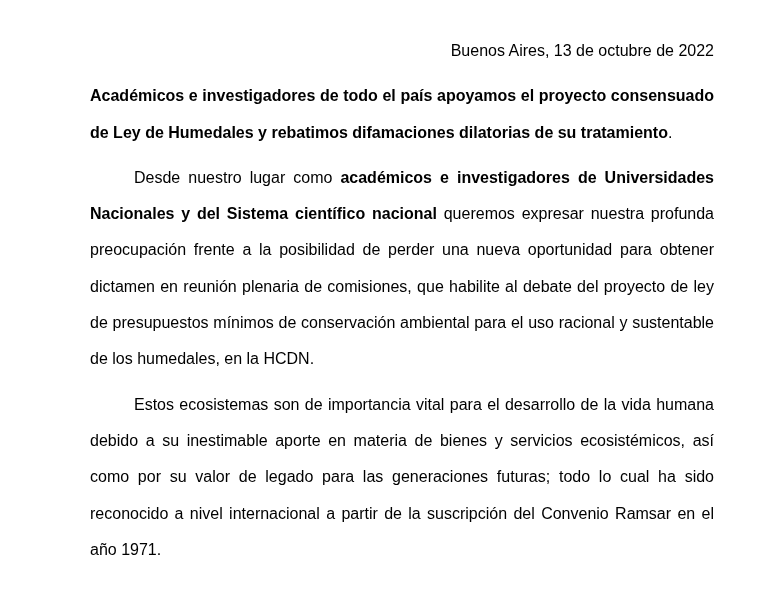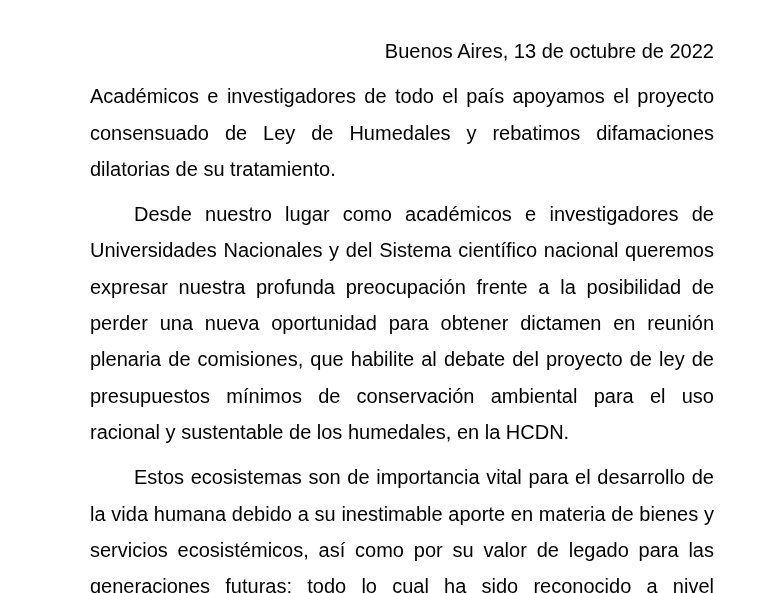--- a/index.html
+++ b/index.html
@@ -8,40 +8,40 @@
     background: #ffffff;
   }
   .page {
     position: relative;
     width: 765px;
     height: 593px;
     box-sizing: border-box;
     background: #ffffff;
     color: #000000;
     font-family: "Liberation Sans", sans-serif;
-    font-size: 20px;
+    font-size: 16px;
     line-height: 36.3px;
     padding: 33px 51px 0 90px;
     overflow: hidden;
   }
   .page p {
     margin: 0 0 9px 0;
   }
   .date-line {
     text-align: right;
   }
   .doc-heading {
     text-align: justify;
   }
   .body-para {
     text-align: justify;
     text-indent: 44px;
   }
   .run-bold {
-    font-weight: normal;
+    font-weight: bold;
   }
   .run-regular {
     font-weight: normal;
   }
 </style>
 </head>
 <body>
 
 <div class="page">
   <p class="date-line">Buenos Aires, 13 de octubre de 2022</p>

